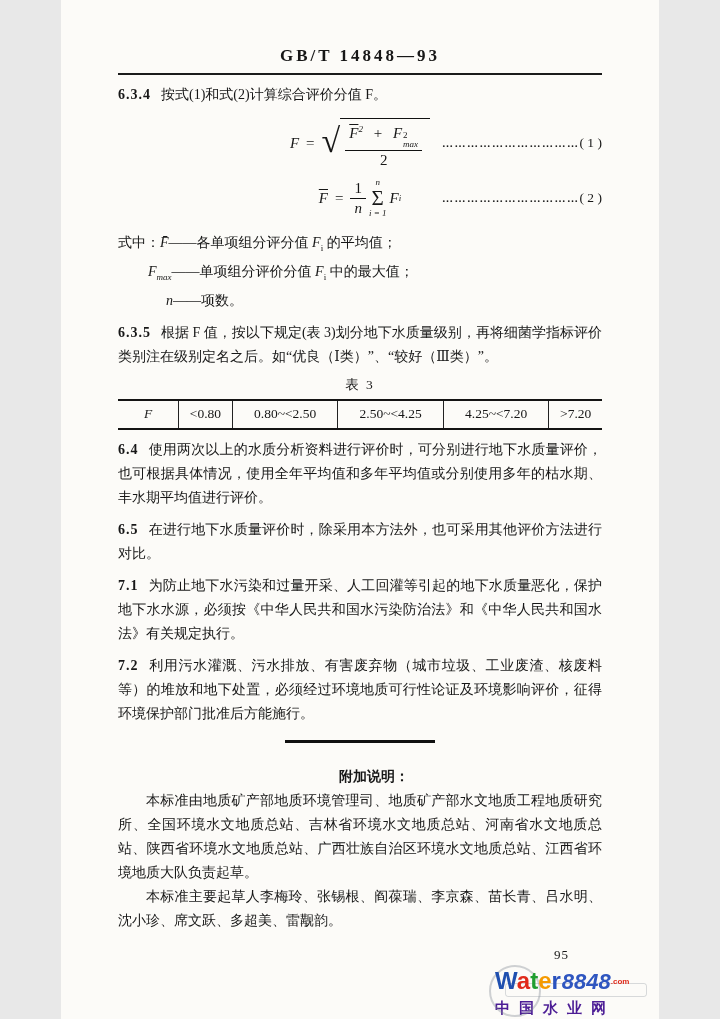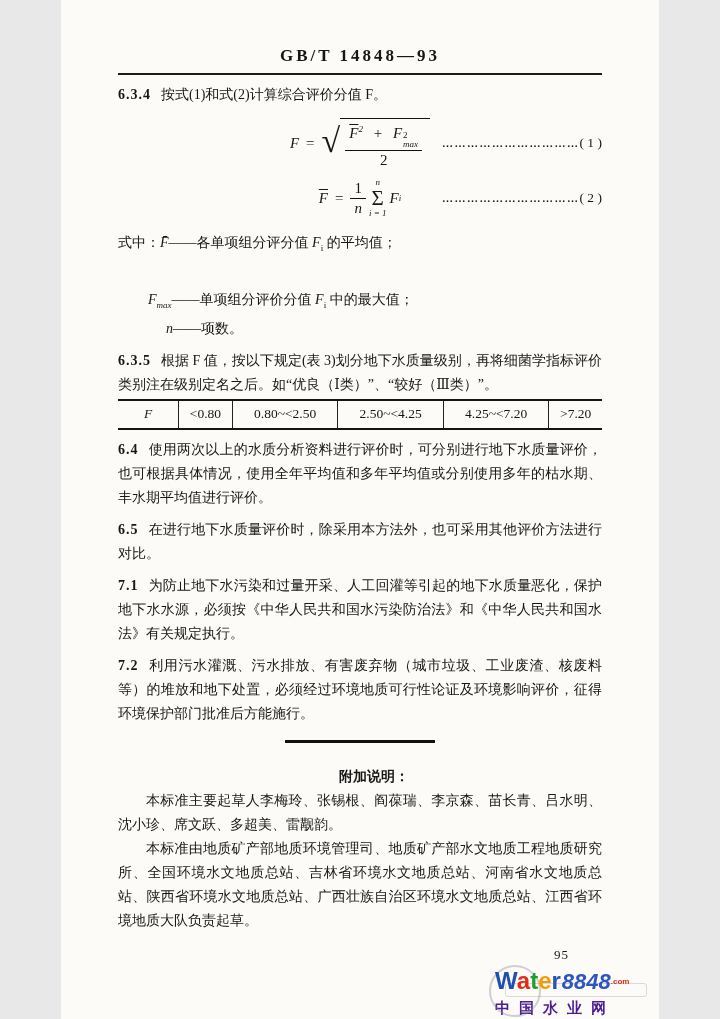--- a/index.html
+++ b/index.html
@@ -53,21 +53,21 @@
   .sum .lim { font-size:9px; line-height:9px; font-style:italic; }
   .sum .sigma { font-size:21px; line-height:22px; }
   .eq-label { position:absolute; right:0; top:50%; transform:translateY(-50%);
     display:flex; align-items:center; font-style:normal; font-size:13.5px; }
   .leader-dots { letter-spacing:1.5px; font-weight:bold; font-size:11px; }
 
   
   .where { margin-top:8px; }
   .where .wline { display:flex; align-items:baseline; }
   .where .wline .term { font-style:italic; white-space:nowrap; }
-  .ind1 { padding-left:30px;margin-top:28px; } .ind2 { padding-left:48px; }
+  .ind1 { padding-left:30px; } .ind2 { padding-left:48px; }
 
   
   .tbl-caption { text-align:center; margin-top:4px; font-size:13.5px;
     letter-spacing:2px; }
   table.t3 { width:100%; border-collapse:collapse; margin-top:2px;
     border-top:2.2px solid #141414; border-bottom:2.2px solid #141414; }
   table.t3 th, table.t3 td { border-left:1px solid #222; text-align:center;
     font-size:13.5px; height:29px; font-weight:bold; }
   table.t3 th { border-bottom:1px solid #222; letter-spacing:2px; }
   table.t3 th:first-child, table.t3 td:first-child { border-left:0; width:12.5%; }
@@ -177,20 +177,21 @@
         <span class="term"><i class="var">n</i></span>
         <span>——</span>
         <span>项数。</span>
       </div>
     </div>
 
     <p class="clause">
       <span class="num">6.3.5</span><span>根据 F 值，按以下规定(表 3)划分地下水质量级别，再将细菌学指标评价类别注在级别定名之后。如“优良（Ⅰ类）”、“较好（Ⅲ类）”。</span>
     </p>
 
+    <div class="tbl-caption">表 3</div>
     <table class="t3">
       <tbody>
       <tr>
         <td class="flbl">F</td>
         <td>&lt;0.80</td>
         <td>0.80~&lt;2.50</td>
         <td>2.50~&lt;4.25</td>
         <td>4.25~&lt;7.20</td>
         <td>&gt;7.20</td>
       </tr>
@@ -208,22 +209,22 @@
       <span class="num">7.1</span><span>为防止地下水污染和过量开采、人工回灌等引起的地下水质量恶化，保护地下水水源，必须按《中华人民共和国水污染防治法》和《中华人民共和国水法》有关规定执行。</span>
     </p>
     <p class="clause">
       <span class="num">7.2</span><span>利用污水灌溉、污水排放、有害废弃物（城市垃圾、工业废渣、核废料等）的堆放和地下处置，必须经过环境地质可行性论证及环境影响评价，征得环境保护部门批准后方能施行。</span>
     </p>
 
     <hr class="mid-divider">
 
     <div class="appendix">
       <div class="ap-title">附加说明：</div>
+      <div class="ap-para">本标准由地质矿产部地质环境管理司、地质矿产部水文地质工程地质研究所、全国环境水文地质总站、吉林省环境水文地质总站、河南省水文地质总站、陕西省环境水文地质总站、广西壮族自治区环境水文地质总站、江西省环境地质大队负责起草。</div>
       <div class="ap-para">本标准主要起草人李梅玲、张锡根、阎葆瑞、李京森、苗长青、吕水明、沈小珍、席文跃、多超美、雷觏韵。</div>
-      <div class="ap-para">本标准由地质矿产部地质环境管理司、地质矿产部水文地质工程地质研究所、全国环境水文地质总站、吉林省环境水文地质总站、河南省水文地质总站、陕西省环境水文地质总站、广西壮族自治区环境水文地质总站、江西省环境地质大队负责起草。</div>
     </div>
 
   </div>
 
   <div class="page-no">95</div>
 
   <div class="watermark">
     <span class="stamp-ghost"></span>
     <span class="stamp-ghost2"></span>
     <div class="wm-line1">

